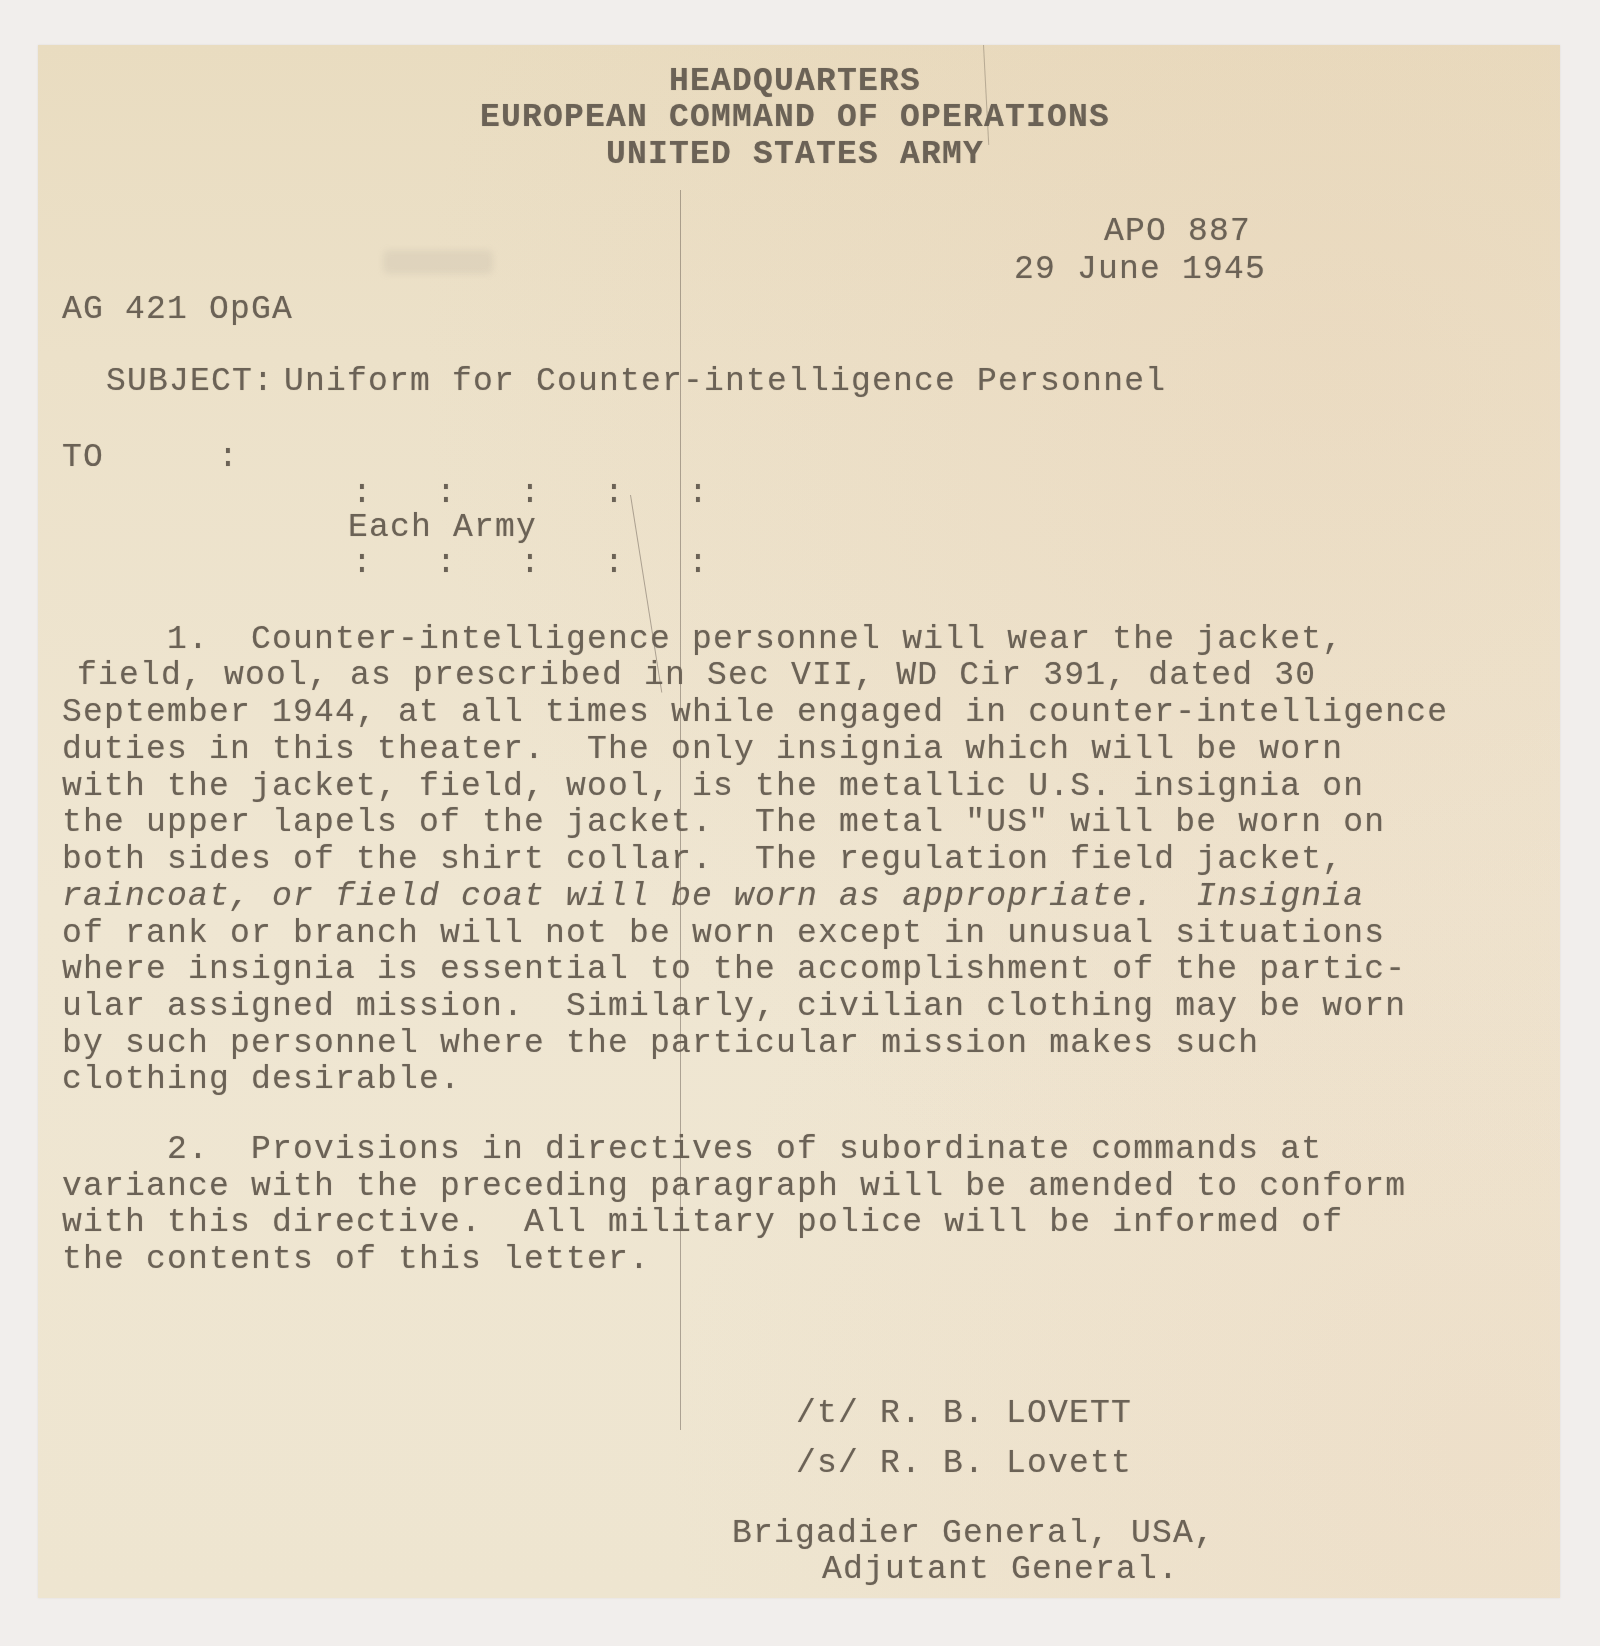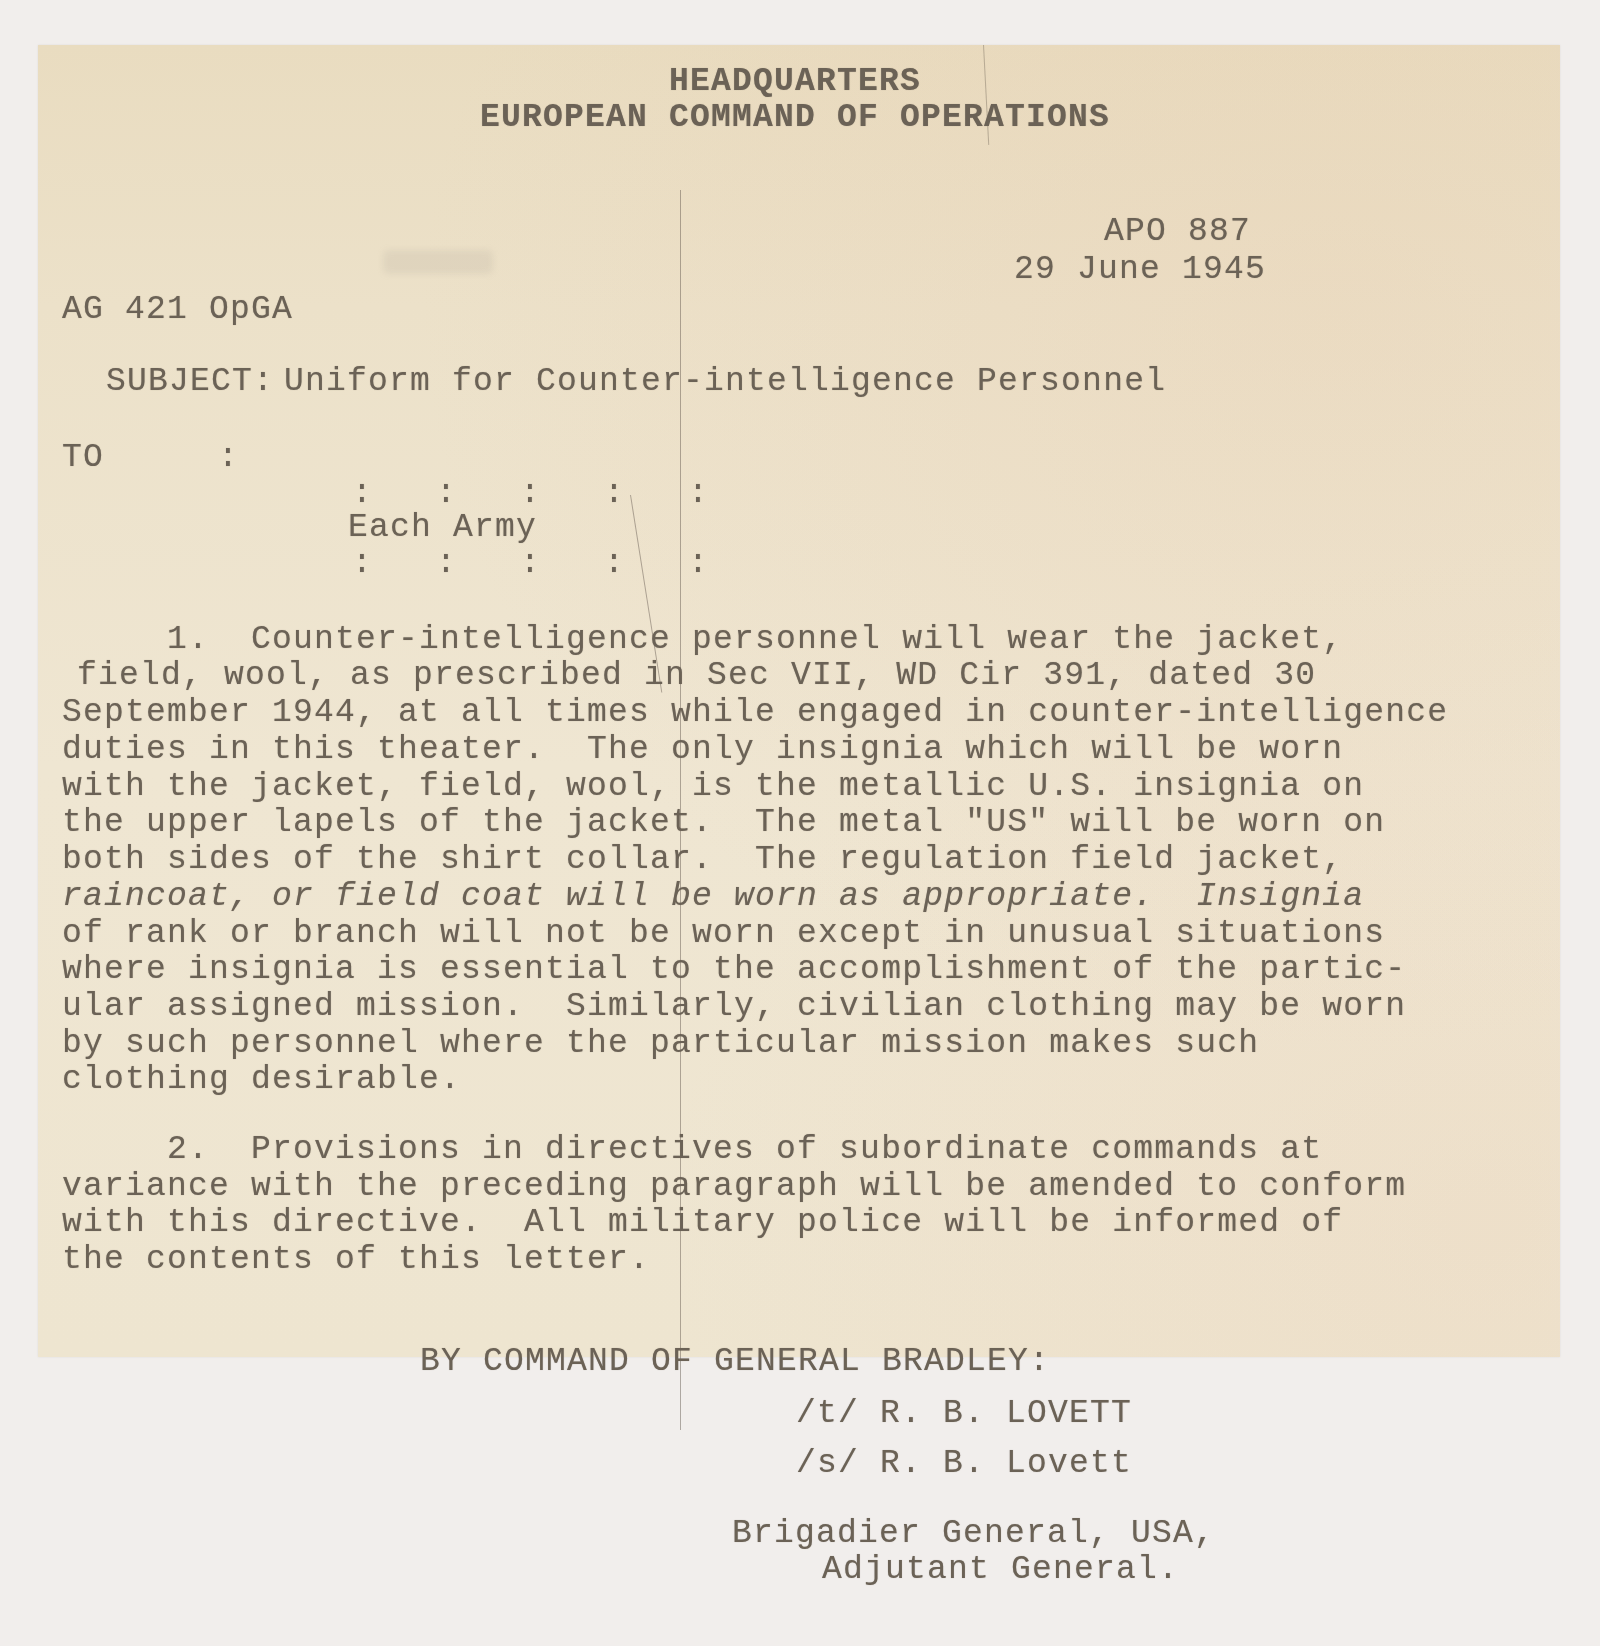--- a/index.html
+++ b/index.html
@@ -12,21 +12,21 @@
       background: #f1eeec;
       position: relative;
       overflow: hidden;
       font-family: "Liberation Mono", "DejaVu Sans Mono", monospace;
     }
     .paper {
       position: absolute;
       left: 38px;
       top: 45px;
       width: 1522px;
-      height: 1312px;
+      height: 1553px;
       background: linear-gradient(180deg, #e9dcc0 0%, #ece1c9 20%, #efe6d2 55%, #eee5d0 100%);
       box-shadow: 0 0 2px rgba(0,0,0,0.08);
     }
     .paper::before {
       content: "";
       position: absolute;
       inset: 0;
       background: radial-gradient(ellipse at 85% 20%, rgba(230,200,170,0.25), transparent 50%),
                   radial-gradient(ellipse at 95% 90%, rgba(235,205,180,0.25), transparent 40%);
       pointer-events: none;
@@ -91,20 +91,21 @@
 <body>
 
 <div class="paper">
   <div class="fold-top"></div>
   <div class="fold-line"></div>
   <div class="crease"></div>
   <div class="smudge"></div>
 
   <div class="t bold center" style="top:20px; left:-4px;">HEADQUARTERS</div>
   <div class="t bold center" style="top:56px; left:-4px;">EUROPEAN COMMAND OF OPERATIONS</div>
+  <div class="t bold center" style="top:93px; left:-4px;">UNITED STATES ARMY</div>
 
   <div class="t" style="top:170px; left:1066px;">APO 887</div>
   <div class="t" style="top:208px; left:976px;">29 June 1945</div>
 
   <div class="t" style="top:248px; left:24px;">AG 421 OpGA</div>
 
   <div class="t" style="top:320px; left:22px;margin-left:46px;">SUBJECT:</div>
   <div class="t" style="top:320px; left:246px;">Uniform for Counter-intelligence Personnel</div>
 
   <div class="t" style="top:396px; left:24px;">TO</div>
@@ -129,21 +130,20 @@
     <div class="t" style="top:1018px; left:24px;">clothing desirable.</div>
   </div>
 
   <div>
     <div class="t" style="top:1088px; left:24px;">     2.  Provisions in directives of subordinate commands at</div>
     <div class="t" style="top:1125px; left:24px;text-align:right;">variance with the preceding paragraph will be amended to conform</div>
     <div class="t" style="top:1161px; left:24px;">with this directive.  All military police will be informed of</div>
     <div class="t" style="top:1198px; left:24px;">the contents of this letter.</div>
   </div>
 
-  <div class="t" style="top:1300px; left:382px;">BY COMMAND OF GENERAL BRADLEY:</div>
 
   <div>
     <div class="t" style="top:1402px; left:758px;">/s/ R. B. Lovett</div>
     <div class="t" style="top:1352px; left:758px;">/t/ R. B. LOVETT</div>
     <div class="t" style="top:1472px; left:694px;">Brigadier General, USA,</div>
     <div class="t" style="top:1508px; left:784px;">Adjutant General.</div>
   </div>
 </div>
 
 </body></html>

